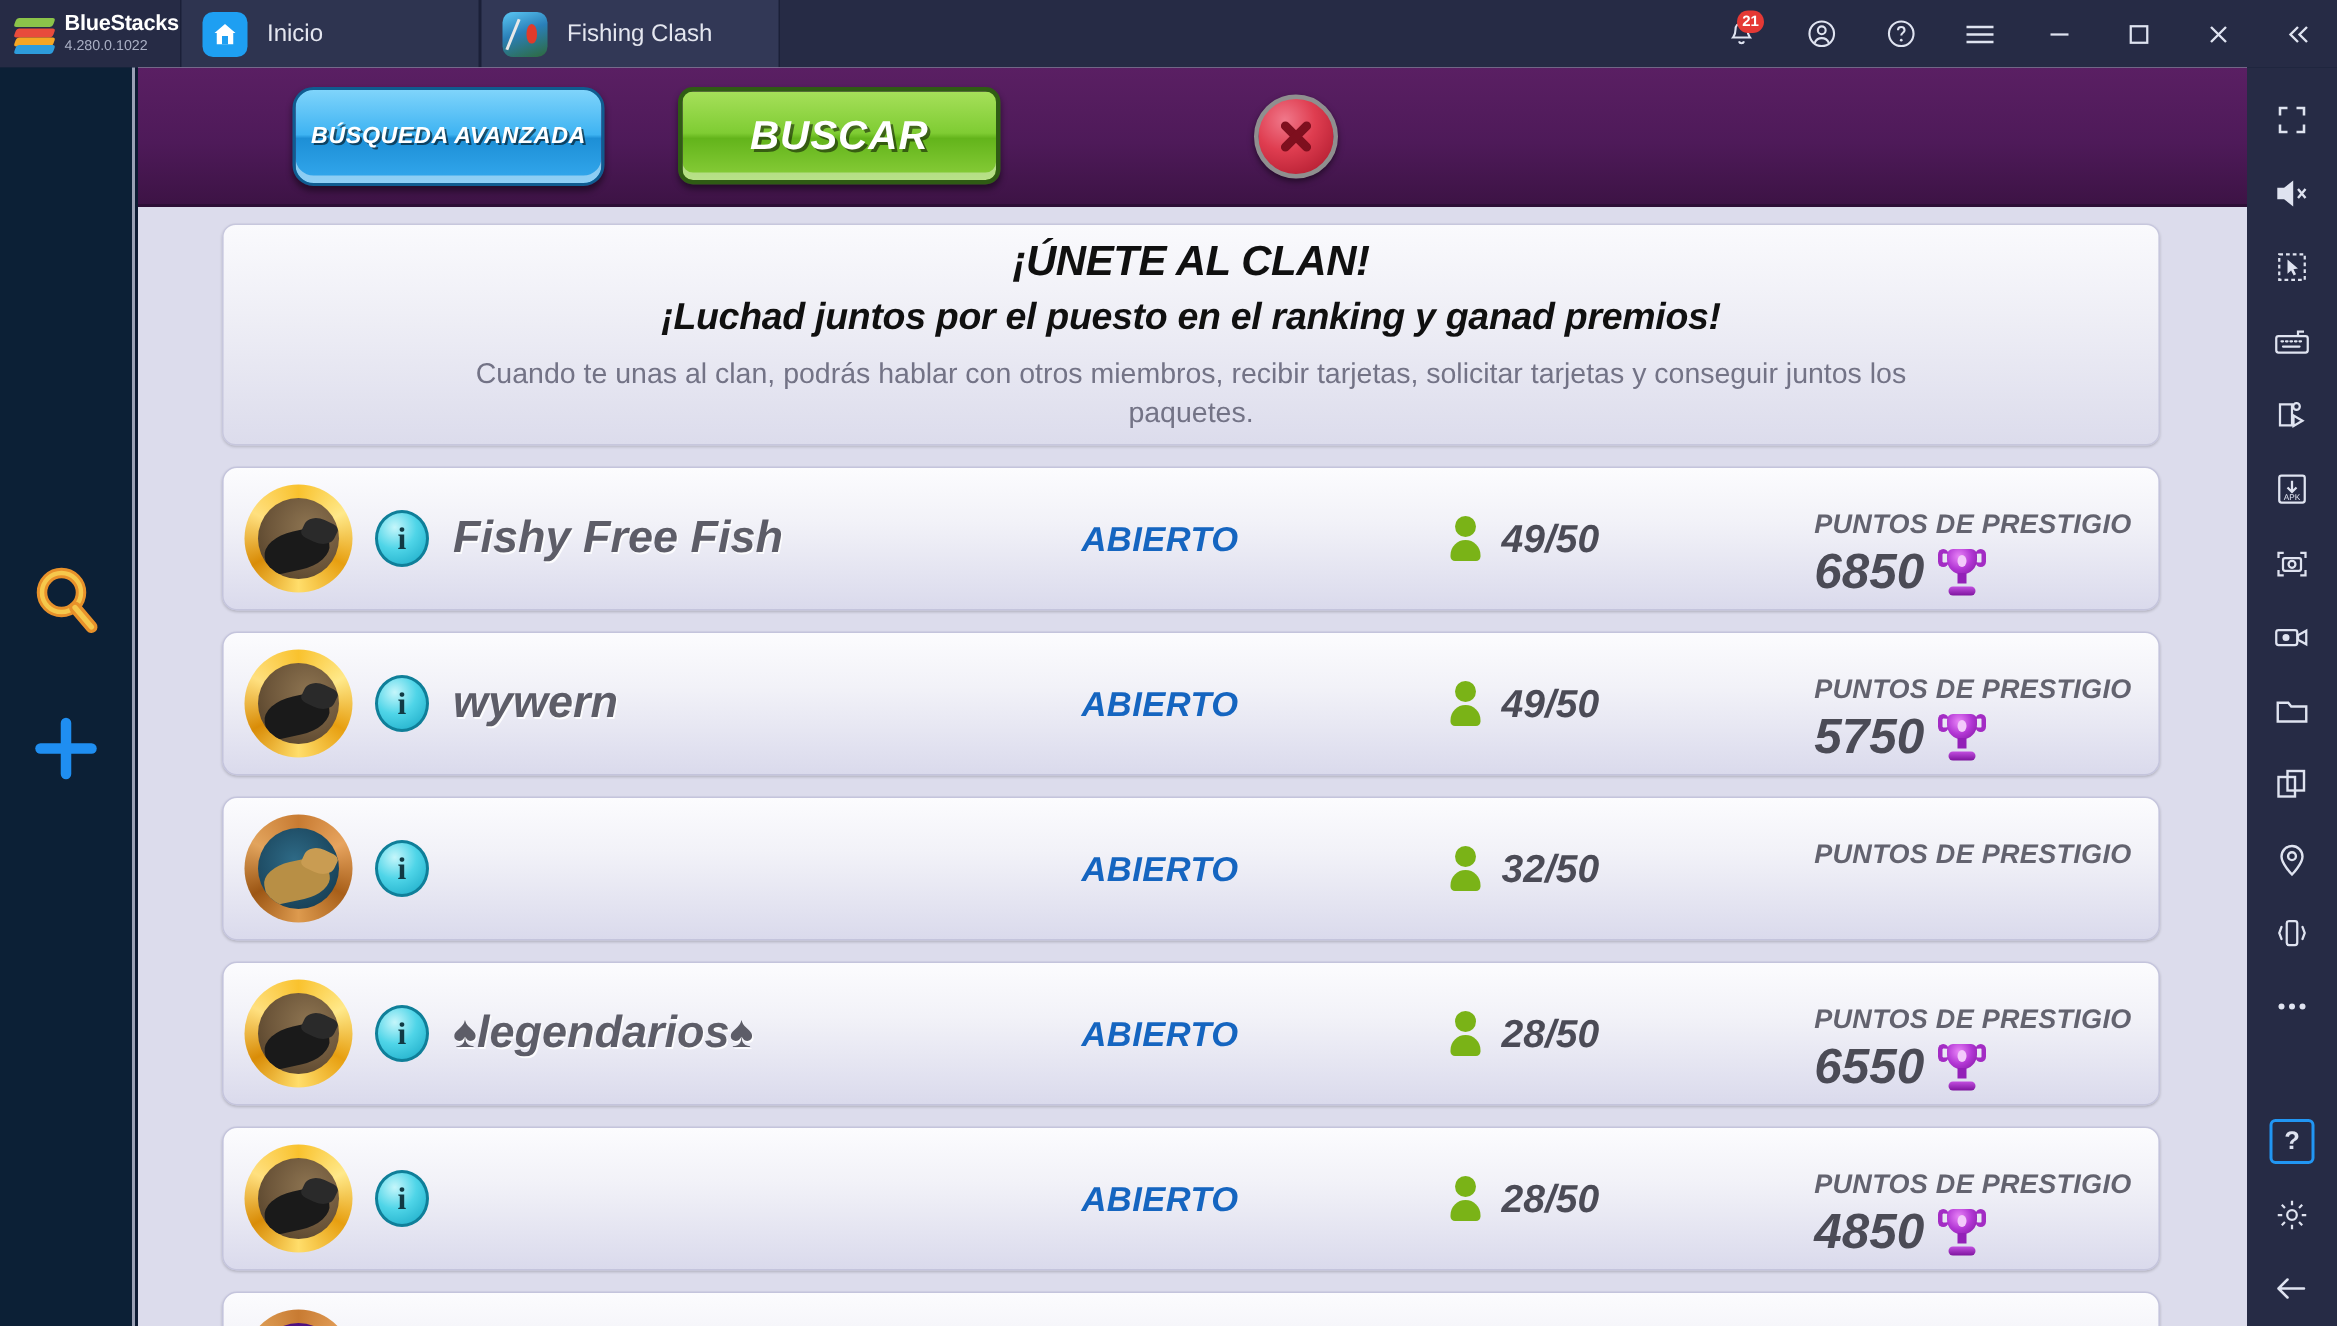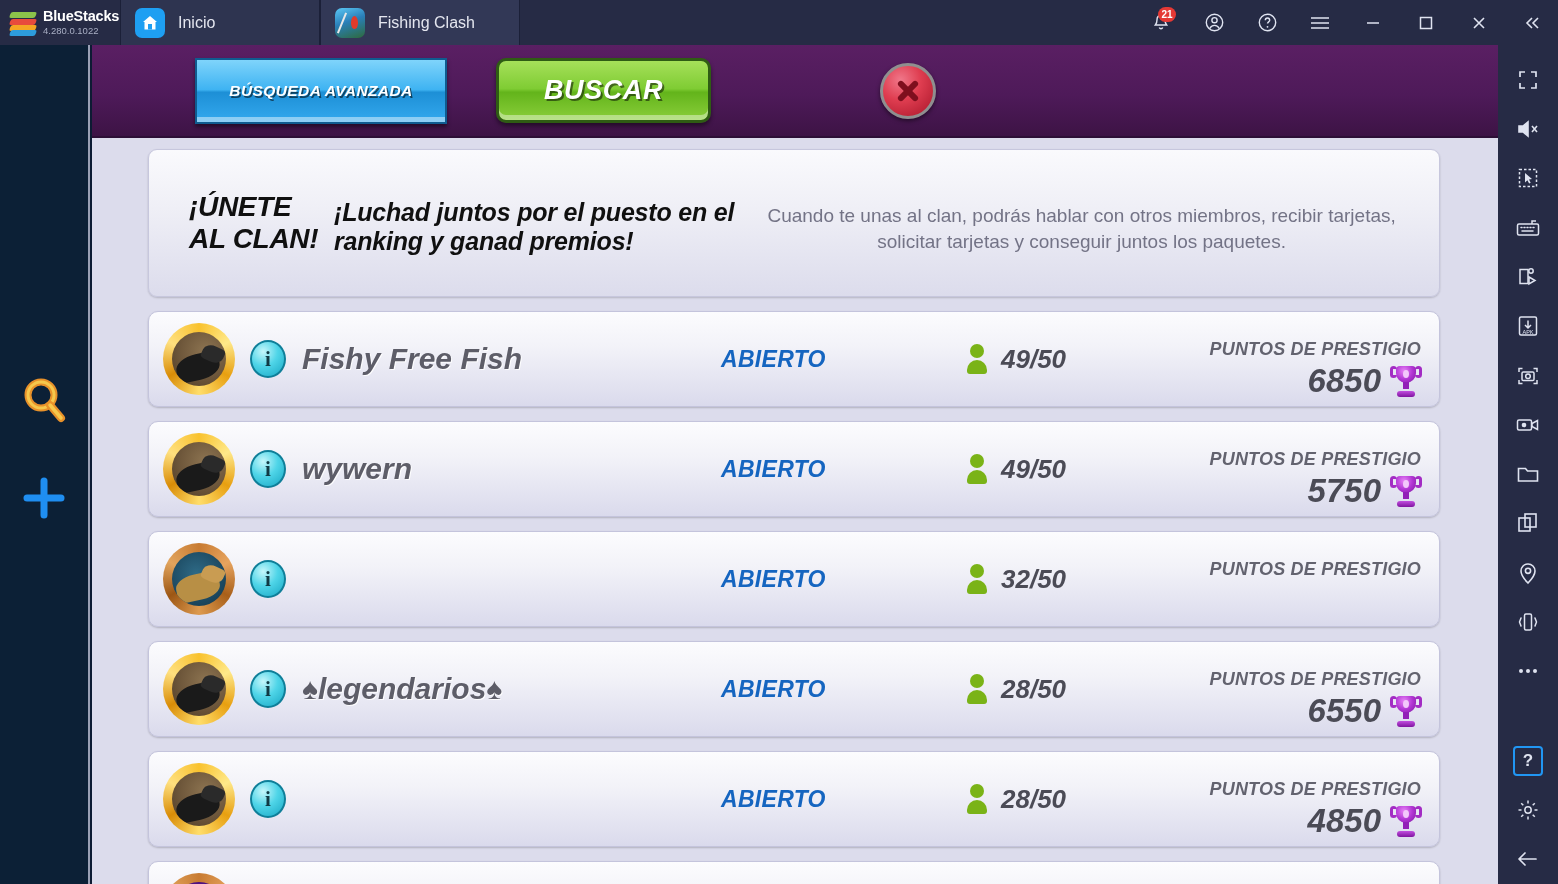--- a/index.html
+++ b/index.html
@@ -114,21 +114,21 @@
 
   
   .searchbar {
     height: 93px; width: 100%;
     background: linear-gradient(180deg,#5a1f63 0%,#4e1a59 55%,#3d1345 100%);
     display: flex; align-items: center;
     border-bottom: 2px solid #2d0f36;
   }
   .btn-adv {
     margin-left: 103px;
-    width: 252px; height: 66px; border-radius: 0;
+    width: 208px; height: 66px; border-radius: 14px;
     background: linear-gradient(180deg,#7fd4fb 0%,#3eb3f2 48%,#1d8fd6 52%,#34a9ee 100%);
     border: 2px solid #0f5c90;
     box-shadow: inset 0 -5px 0 rgba(255,255,255,.45), 0 3px 4px rgba(0,0,0,.45);
     display: flex; align-items: center; justify-content: center;
     cursor: pointer;
   }
   .btn-adv span {
     color: #fff; font-size: 15.5px; font-weight: bold; font-style: italic;
     letter-spacing: .4px; text-shadow: 1.5px 1.5px 0 rgba(0,0,0,.55);
   }
@@ -181,22 +181,22 @@
     height: 746px; padding: 0 58px 0 56px; overflow: hidden;
     background: #dcdcec;
   }
 
   .banner {
     margin-top: 11px;
     height: 148px; border-radius: 9px;
     background: linear-gradient(180deg,#fafafd 0%,#efeff6 40%,#dcdcec 100%);
     border: 1px solid #c7c7dd;
     box-shadow: 0 1px 2px rgba(0,0,0,.18);
-    display: flex; flex-direction: row; align-items: center; justify-content: center;
-    padding: 0 40px;
+    display: flex; flex-direction: column; align-items: center; justify-content: center;
+    padding: 0 64px;
   }
   .banner h1 {
     font-size: 28px; font-weight: bold; font-style: italic; color: #101010;
     letter-spacing: -.3px;
   }
   .banner h2 {
     font-size: 25px; font-weight: bold; font-style: italic; color: #101010;
     margin-top: 7px; letter-spacing: -.2px;
   }
   .banner p {
@@ -272,21 +272,21 @@
   }
   .prestige {
     position: absolute; right: 18px; top: 9px; text-align: right;
   }
   .prestige-label {
     font-size: 18px; font-weight: bold; font-style: italic; color: #63636f;
     letter-spacing: .2px;
     margin-top: 18px;
   }
   .prestige-val-wrap {
-    display: flex; align-items: center; justify-content: flex-end; gap: 10px; margin-top: 2px;
+    display: flex; align-items: center; gap: 10px; margin-top: 2px;
   }
   .prestige-val {
     font-size: 33px; font-weight: bold; font-style: italic; color: #4b4b56;
   }
   .trophy { width: 30px; height: 34px; position: relative; }
   .trophy .cup {
     position: absolute; left: 5px; top: 2px; width: 20px; height: 17px;
     background: radial-gradient(circle at 40% 30%, #e884f7 0%, #b236d4 50%, #7e159e 100%);
     border-radius: 4px 4px 10px 10px;
   }

